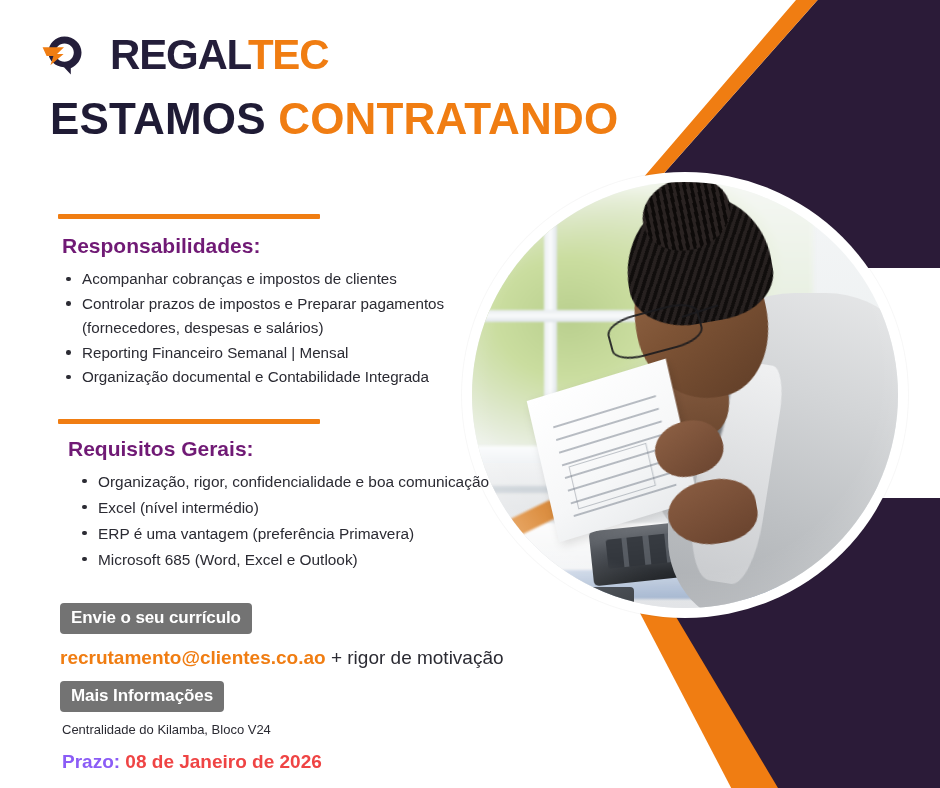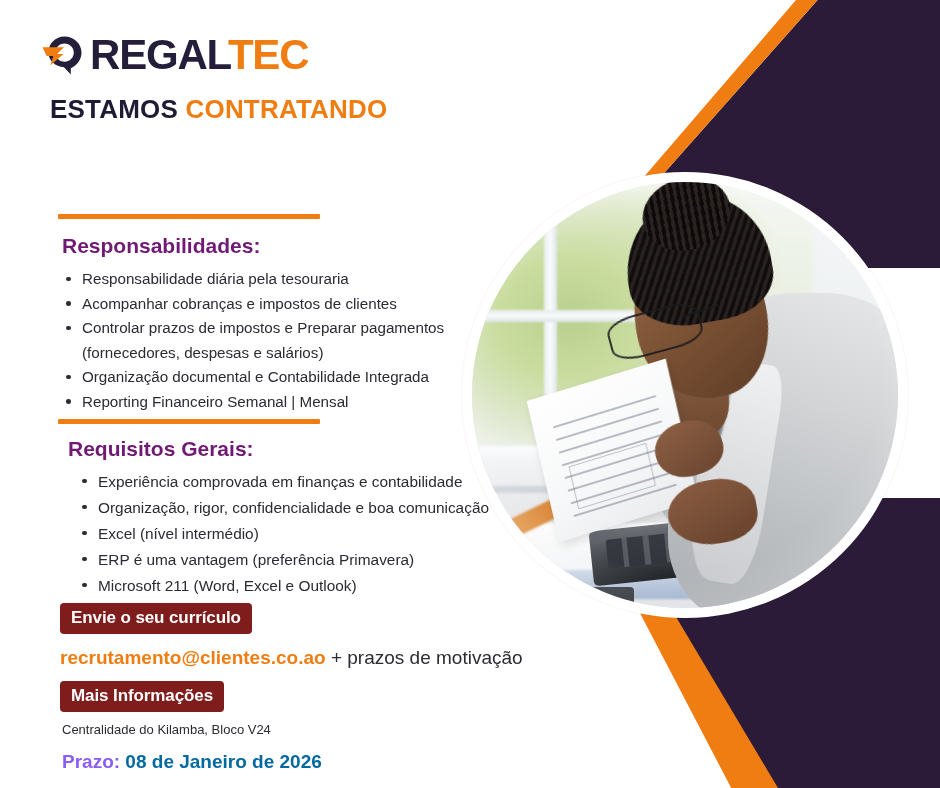--- a/index.html
+++ b/index.html
@@ -265,27 +265,27 @@
   .logo {
     position:absolute; left:40px; top:33px;
     display:flex; align-items:center; gap:4px;
     z-index:10;
   }
   .logo-mark { width:46px; height:44px; flex:0 0 auto; }
   .logo-text {
     font-size:42px; font-weight:bold; letter-spacing:-1.2px;
     line-height:1;
   }
-  .logo-regal { color:#241E3A; }
+  .logo-regal { color:#241E3A;margin-left:20px; }
   .logo-tec { color:#F07D12; }
 
   
   .headline {
     position:absolute; left:50px; top:94px;
-    font-size:26px; font-weight:bold; letter-spacing:0.2px;
+    font-size:44px; font-weight:bold; letter-spacing:0.2px;
     z-index:10; white-space:nowrap;
   }
   .headline .h-dark { color:#1F1B35; }
   .headline .h-orange { color:#F07D12; }
 
   .subheadline {
     position:absolute; left:52px; top:148px;
     font-size:19px; font-weight:bold; color:#241E3A;
     letter-spacing:-0.2px; z-index:10; white-space:nowrap;
   }
@@ -325,21 +325,21 @@
     content:"";
     position:absolute; left:4px; top:8.5px;
     width:4.6px; height:4.6px; border-radius:50%;
     background:#2B2B33;
   }
   ul.bullets li.nodot::before { display:none; }
 
   
   .badge {
     position:absolute; z-index:12;
-    background:#7f1d1d; color:#ffffff;
+    background:#737373; color:#ffffff;
     font-size:17px; font-weight:bold;
     padding:5px 11px 6px 11px;
     border-radius:4px;
     white-space:nowrap;
     letter-spacing:-0.1px;
   }
   .badge.cv { left:60px; top:603px; }
   .badge.info { left:60px; top:681px; }
 
   .email-line {
@@ -353,21 +353,21 @@
 
   .address-line {
     position:absolute; left:62px; top:722px;
     font-size:13px; color:#2B2B33; z-index:12; white-space:nowrap;
   }
   .deadline-line {
     position:absolute; left:62px; top:751px;
     font-size:19px; z-index:12; white-space:nowrap;
   }
   .deadline-line .lbl { color:#8b5cf6; font-weight:bold; }
-  .deadline-line .val { color:#0369a1; font-weight:bold; }
+  .deadline-line .val { color:#ef4444; font-weight:bold; }
 </style>
 </head>
 <body>
 
 <div class="poster">
 
   <div class="wedge-top"></div>
   <div class="wedge-top-stripe"></div>
   <div class="wedge-bottom"></div>
   <div class="wedge-bottom-stripe"></div>
@@ -421,42 +421,40 @@
 
   <div class="headline">
     <span class="h-dark">ESTAMOS</span>
     <span class="h-orange">CONTRATANDO</span>
   </div>
 
 
   <div class="divider d1"></div>
   <div class="sec-title t1">Responsabilidades:</div>
   <ul class="bullets b1">
-    <li>Responsabilidade diária pela tesouraria</li>
     <li>Acompanhar cobranças e impostos de clientes</li>
     <li>Controlar prazos de impostos  e Preparar pagamentos</li>
     <li class="nodot">(fornecedores, despesas e salários)</li>
+    <li> Reporting Financeiro Semanal | Mensal</li>
     <li>Organização documental e Contabilidade Integrada</li>
-    <li> Reporting Financeiro Semanal | Mensal</li>
   </ul>
 
   <div class="divider d2"></div>
   <div class="sec-title t2">Requisitos Gerais:</div>
   <ul class="bullets b2">
-    <li>Experiência comprovada em finanças e contabilidade</li>
     <li>Organização, rigor, confidencialidade e boa comunicação</li>
     <li>Excel (nível intermédio)</li>
     <li>ERP é uma vantagem (preferência Primavera)</li>
-    <li>Microsoft 211 (Word, Excel e Outlook)</li>
+    <li>Microsoft 685 (Word, Excel e Outlook)</li>
   </ul>
 
   <div class="badge cv">Envie o seu currículo</div>
 
   <div class="email-line">
-    <span class="email">recrutamento@clientes.co.ao</span><span class="suffix"> + prazos de motivação</span>
+    <span class="email">recrutamento@clientes.co.ao</span><span class="suffix"> + rigor de motivação</span>
   </div>
 
   <div class="badge info">Mais Informações</div>
 
   <div class="address-line">Centralidade do Kilamba, Bloco V24</div>
 
   <div class="deadline-line">
     <span class="lbl">Prazo:</span><span class="val"> 08 de Janeiro de 2026</span>
   </div>
 

